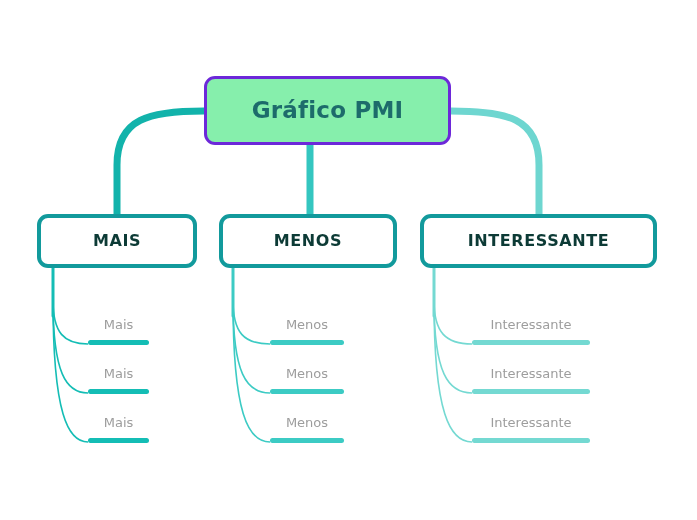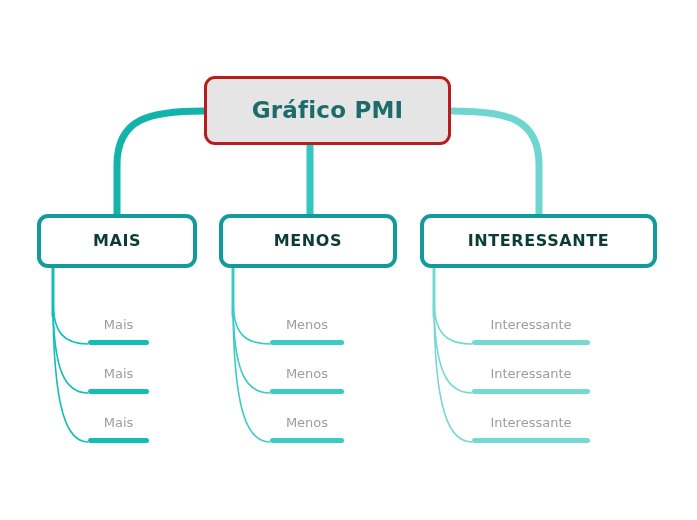--- a/index.html
+++ b/index.html
@@ -41,22 +41,22 @@
     justify-content: center;
     border-radius: 11px;
   }
 
   
   #root-node {
     left: 204px;
     top: 76px;
     width: 247px;
     height: 69px;
-    background: #e5e5e5;
-    border: 3px solid #b91c1c;
+    background: #86efac;
+    border: 3px solid #6d28d9;
   }
   #root-node .node-label {
     font-size: 23px;
     font-weight: bold;
     color: #1d6b6b;
     letter-spacing: 0.2px;
     line-height: 1;
   }
 
   

